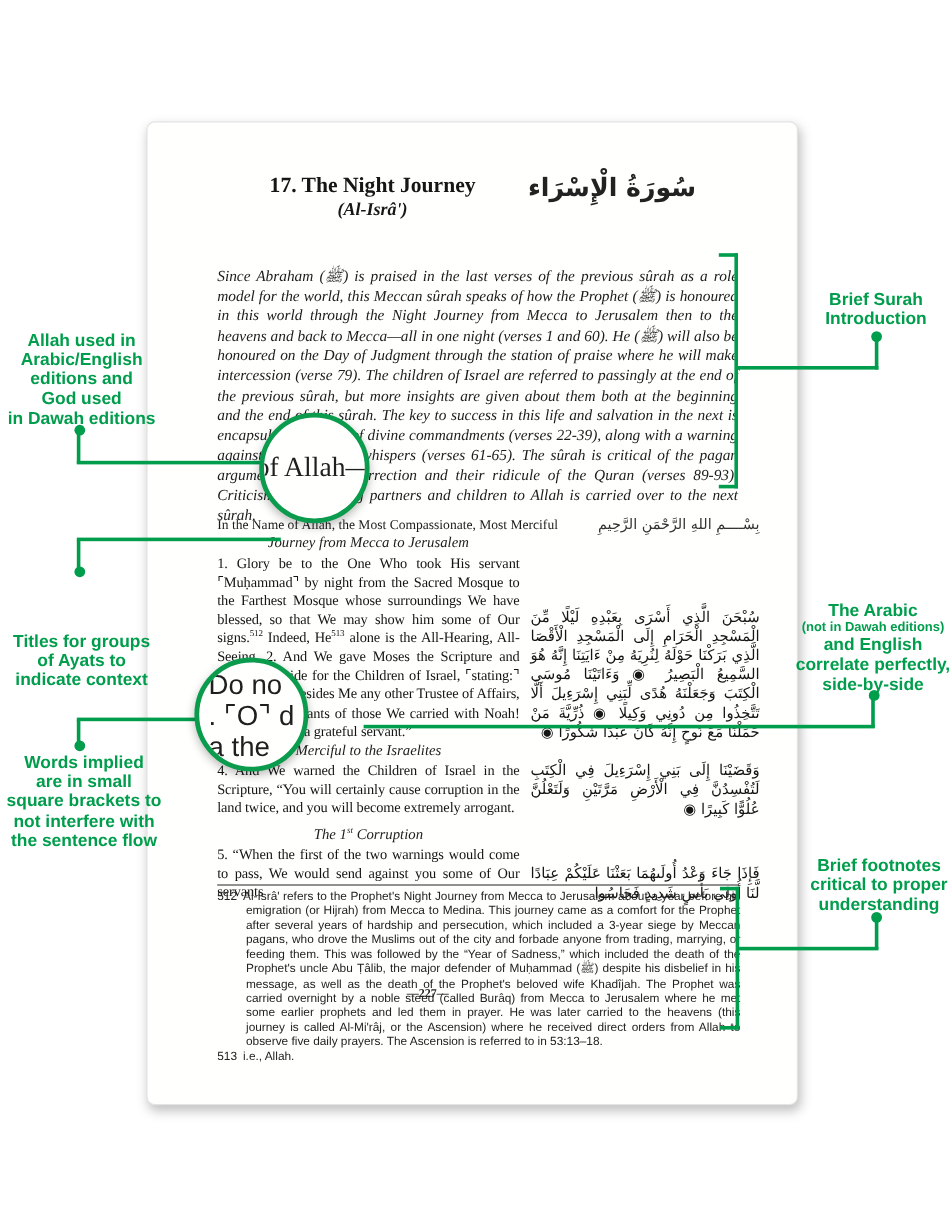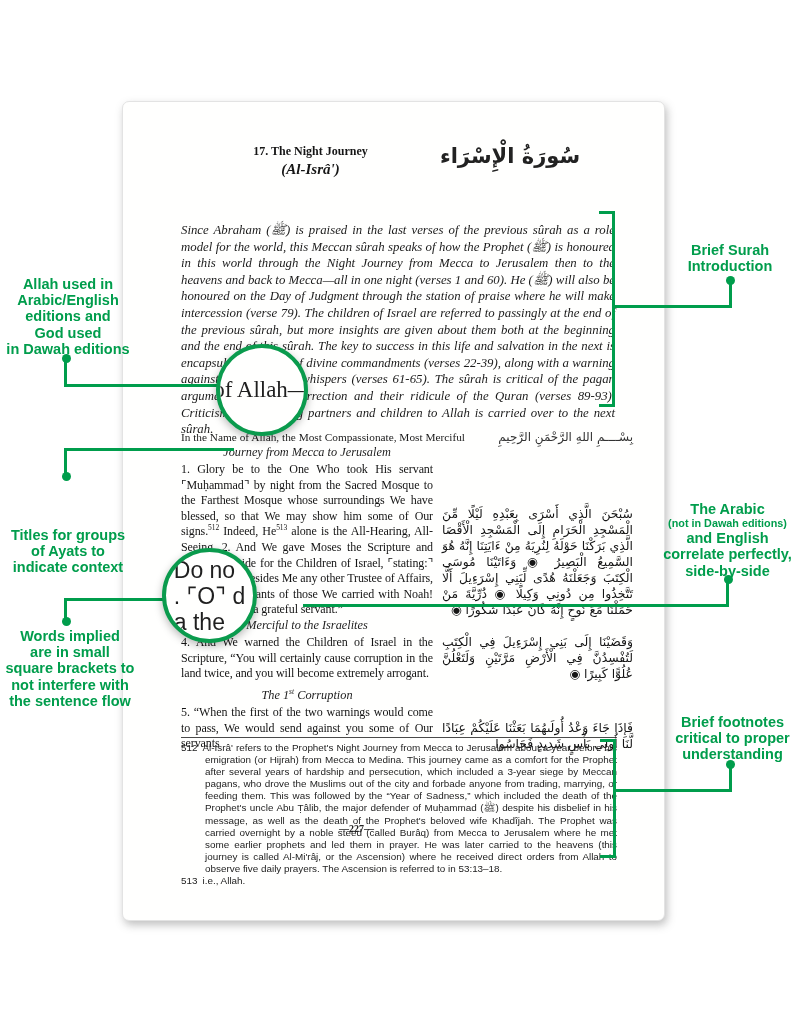--- a/index.html
+++ b/index.html
@@ -7,21 +7,21 @@
     width:791px;height:1024px;position:relative;background:#ffffff;
     font-family:"Liberation Sans","DejaVu Sans",sans-serif;overflow:hidden;
   }
   
   .page{
     position:absolute;left:122px;top:101px;width:541px;height:818px;
     background:#fffffe;border:1px solid #e3e3e3;border-radius:7px;
     box-shadow:2px 4px 9px rgba(90,90,90,.38);z-index:1;
   }
   .title-block{position:absolute;left:60px;top:42px;width:255px;text-align:center;color:#161616;}
-  .title-main{font-family:"Liberation Serif","DejaVu Serif",serif;font-size:12px;font-weight:bold;}
+  .title-main{font-family:"Liberation Serif","DejaVu Serif",serif;font-size:18px;font-weight:bold;}
   .title-translit{font-family:"Liberation Serif","DejaVu Serif",serif;font-size:15px;font-weight:bold;font-style:italic;margin-top:2px;}
   .title-ar{
     position:absolute;left:290px;top:42px;width:150px;text-align:center;
     font-family:"DejaVu Sans",sans-serif;font-size:21px;font-weight:bold;color:#222;direction:rtl;margin-left:22px;
   }
   .intro{
     position:absolute;left:58px;top:120px;width:434px;
     font-family:"Liberation Serif","DejaVu Serif","DejaVu Sans",serif;
     font-style:italic;font-size:12.8px;line-height:16.6px;text-align:justify;color:#1b1b1b;
   }

